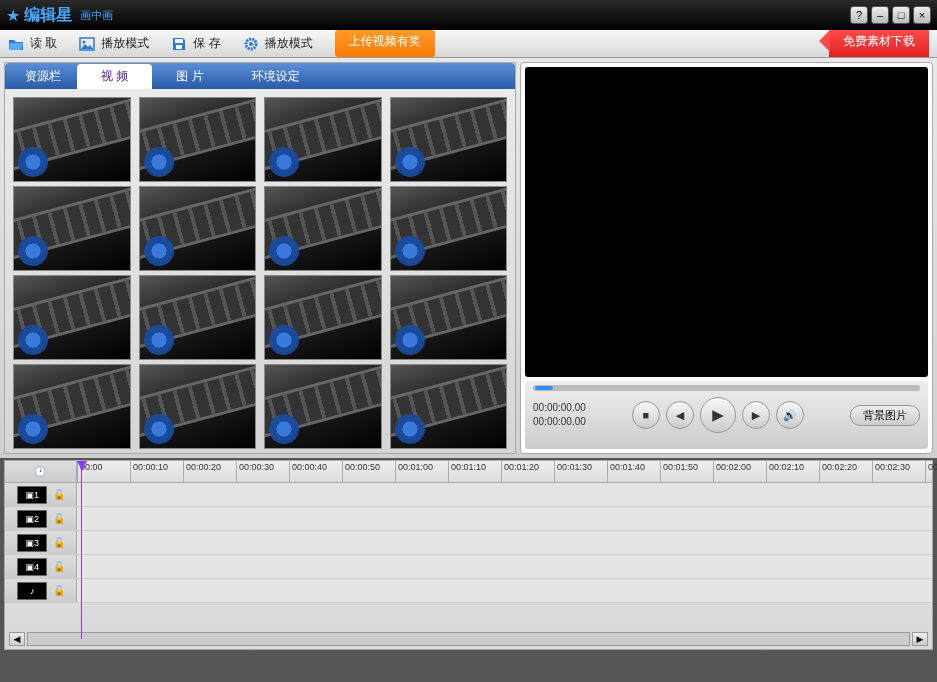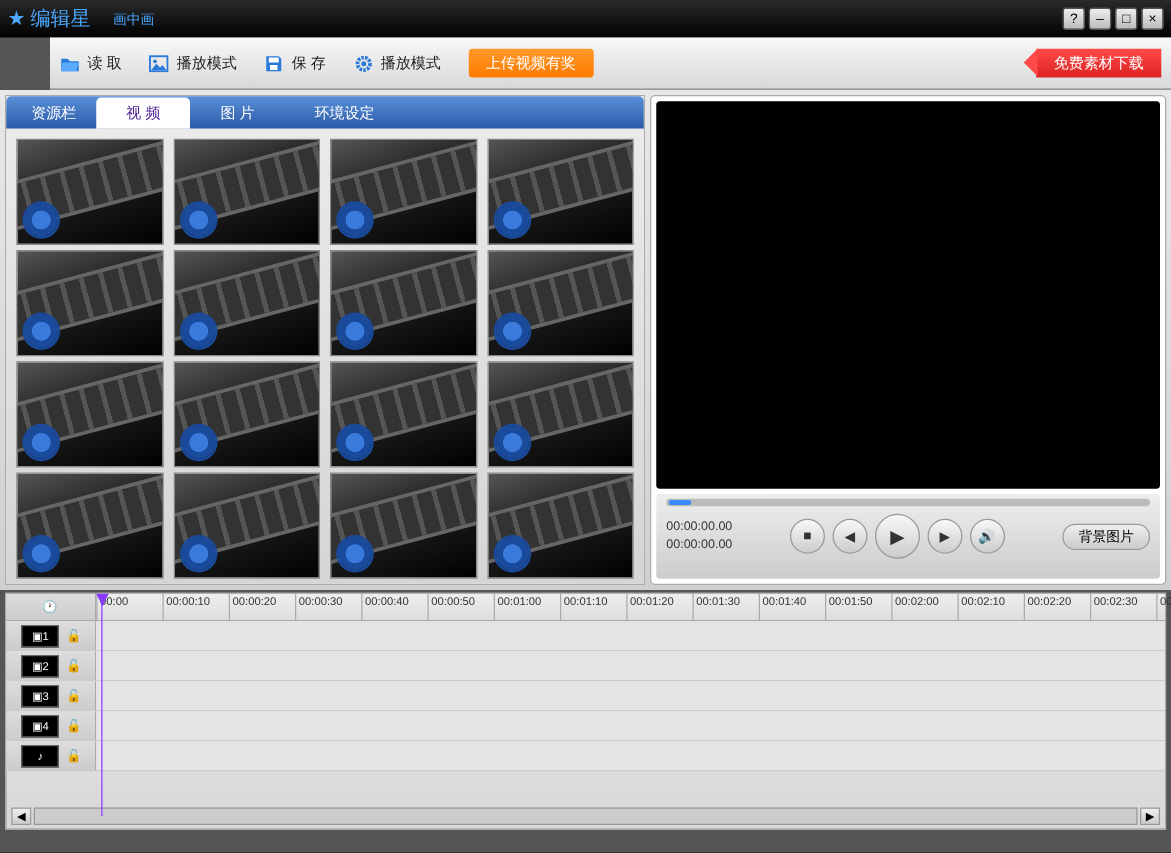--- a/index.html
+++ b/index.html
@@ -2,27 +2,27 @@
 <html><head>
 <meta charset="utf-8">
 <style>
 * { margin: 0; padding: 0; box-sizing: border-box; font-family: "Microsoft YaHei", sans-serif; }
 body { background: #000; width: 937px; height: 682px; overflow: hidden; }
 .app { width: 937px; height: 682px; background: #555; position: relative; }
 
 
 .titlebar { height: 30px; background: linear-gradient(#2a2a2a, #000); display: flex; align-items: center; padding: 0 6px; }
 .star-icon { color: #4aa8ff; font-size: 16px; margin-right: 4px; }
-.app-title { color: #4aa8ff; font-size: 16px; font-weight: normal; }
-.app-subtitle { color: #4aa8ff; font-size: 11px; margin-left: 18px; }
+.app-title { color: #4aa8ff; font-size: 16px; font-weight: bold; }
+.app-subtitle { color: #4aa8ff; font-size: 11px; margin-left: 8px; }
 .title-spacer { flex: 1; }
 .title-btn { width: 18px; height: 18px; background: linear-gradient(#eee,#bbb); border: 1px solid #555; border-radius: 3px; margin-left: 3px; display: flex; align-items: center; justify-content: center; font-size: 11px; cursor: pointer; }
 
 
-.toolbar { height: 42px; background: linear-gradient(#f8f8f8,#d8d8d8); display: flex; align-items: center; padding: 0 8px; border-bottom: 1px solid #999; margin-left: 40px; }
+.toolbar { height: 28px; background: linear-gradient(#f8f8f8,#d8d8d8); display: flex; padding: 0 8px; border-bottom: 1px solid #999; }
 .tool-btn { display: flex; align-items: center; margin-right: 22px; cursor: pointer; font-size: 12px; color: #222; }
 .tool-icon { width: 16px; height: 16px; margin-right: 6px; display: flex; align-items: center; justify-content: center; }
 .upload-btn { background: linear-gradient(#ff9a2a,#ff7a00); color: #fff; padding: 3px 14px; border-radius: 3px; font-size: 12px; cursor: pointer; }
 .toolbar-spacer { flex: 1; }
 .download-btn { background: linear-gradient(#ff4a4a,#dd2222); color: #fff; padding: 3px 14px; font-size: 12px; cursor: pointer; position: relative; }
 .download-btn::before { content: ""; position: absolute; left: -10px; top: 0; border: 11px solid transparent; border-right-color: #ff4a4a; border-left: none; }
 
 
 .main { height: 400px; display: flex; background: linear-gradient(#e8e8e8,#d0d0d0); padding: 4px; gap: 4px; }
 .left-panel { width: 512px; background: #fff; border: 1px solid #aaa; border-radius: 0; display: flex; flex-direction: column; }

